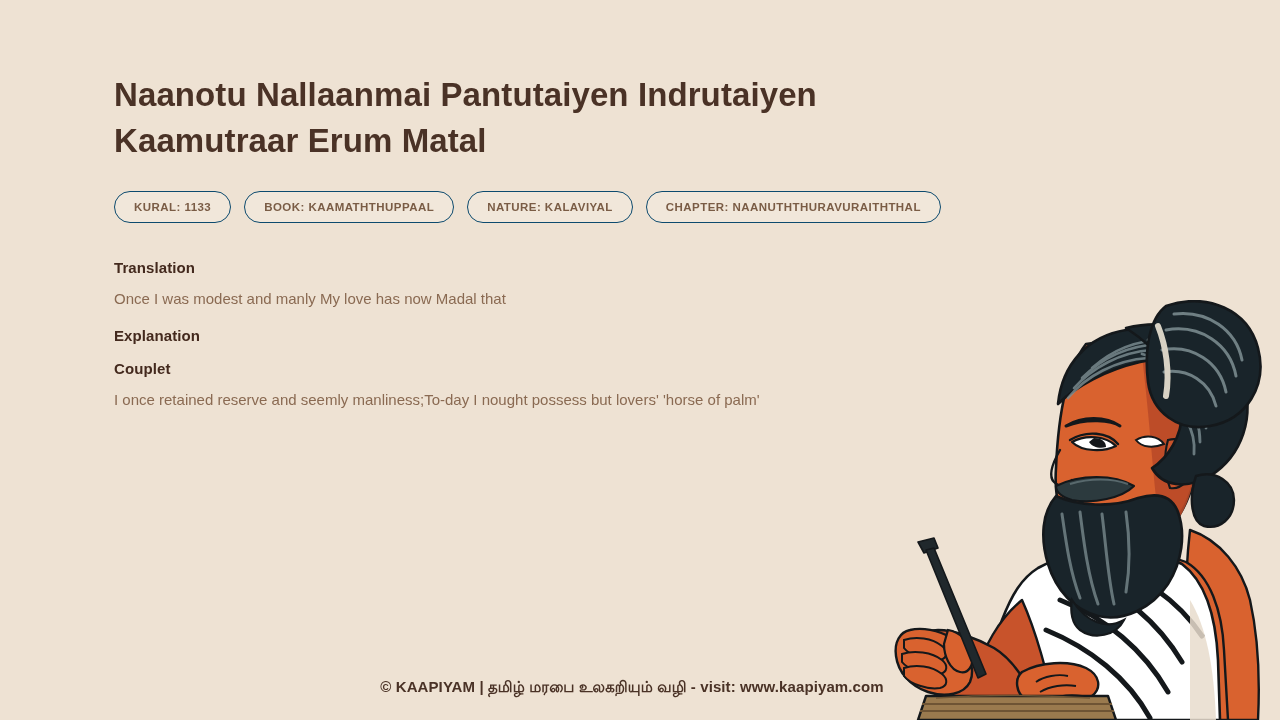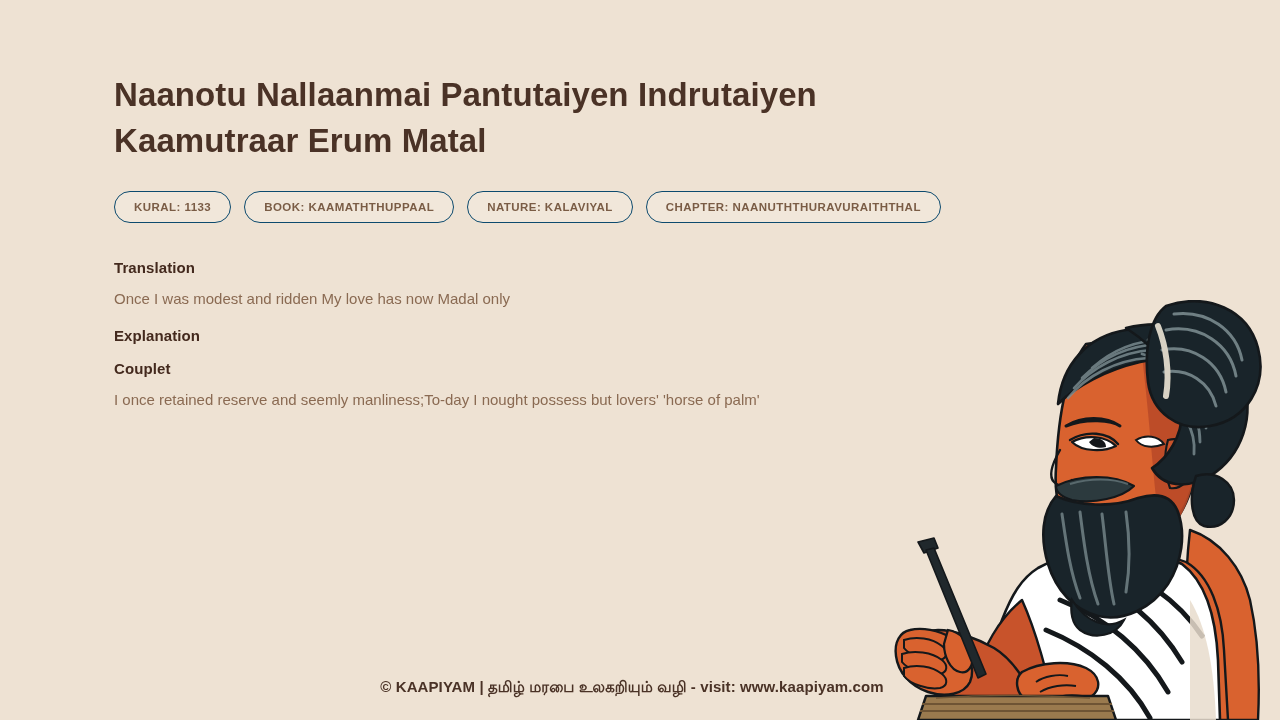--- a/index.html
+++ b/index.html
@@ -257,21 +257,21 @@
 
     <div id="chip-row">
       <span class="chip">KURAL: 1133</span>
       <span class="chip">BOOK: KAAMATHTHUPPAAL</span>
       <span class="chip">NATURE: KALAVIYAL</span>
       <span class="chip">CHAPTER: NAANUTHTHURAVURAITHTHAL</span>
     </div>
 
     <section class="section">
       <h2 class="section-heading">Translation</h2>
-      <p class="section-body">Once I was modest and ridden My love has now Madal only</p>
+      <p class="section-body">Once I was modest and manly My love has now Madal that</p>
     </section>
 
     <section class="section">
       <h2 class="section-heading">Explanation</h2>
     </section>
 
     <section class="section">
       <h2 class="section-heading">Couplet</h2>
       <p class="section-body">I once retained reserve and seemly manliness;To-day I nought possess but lovers' 'horse of palm'</p>
     </section>

